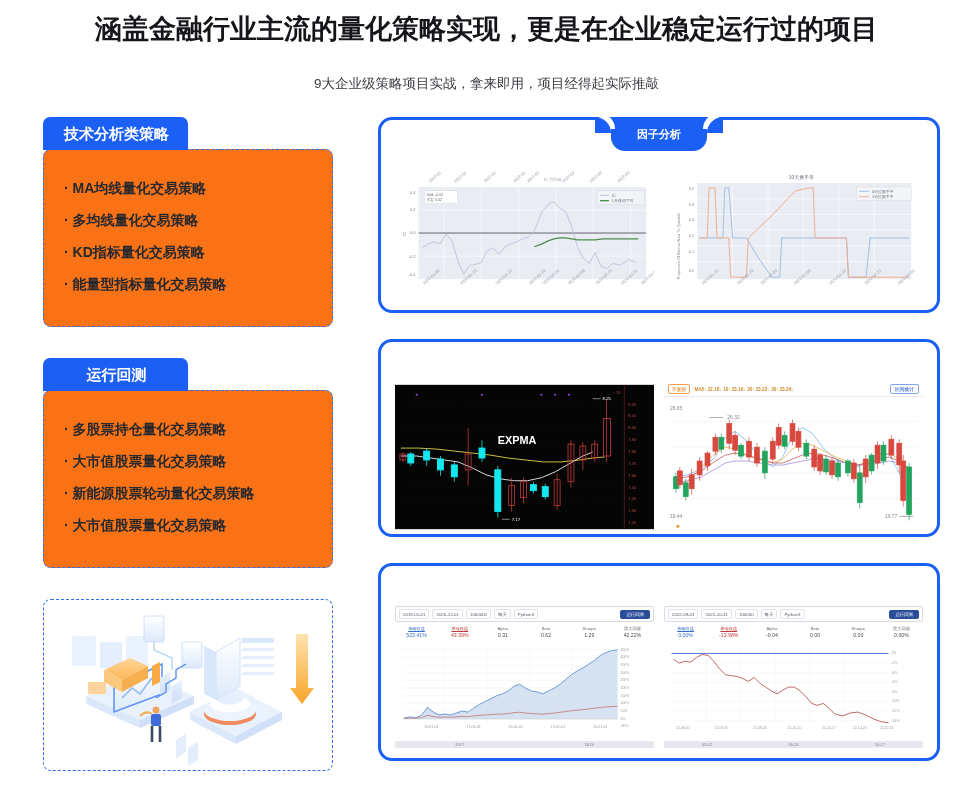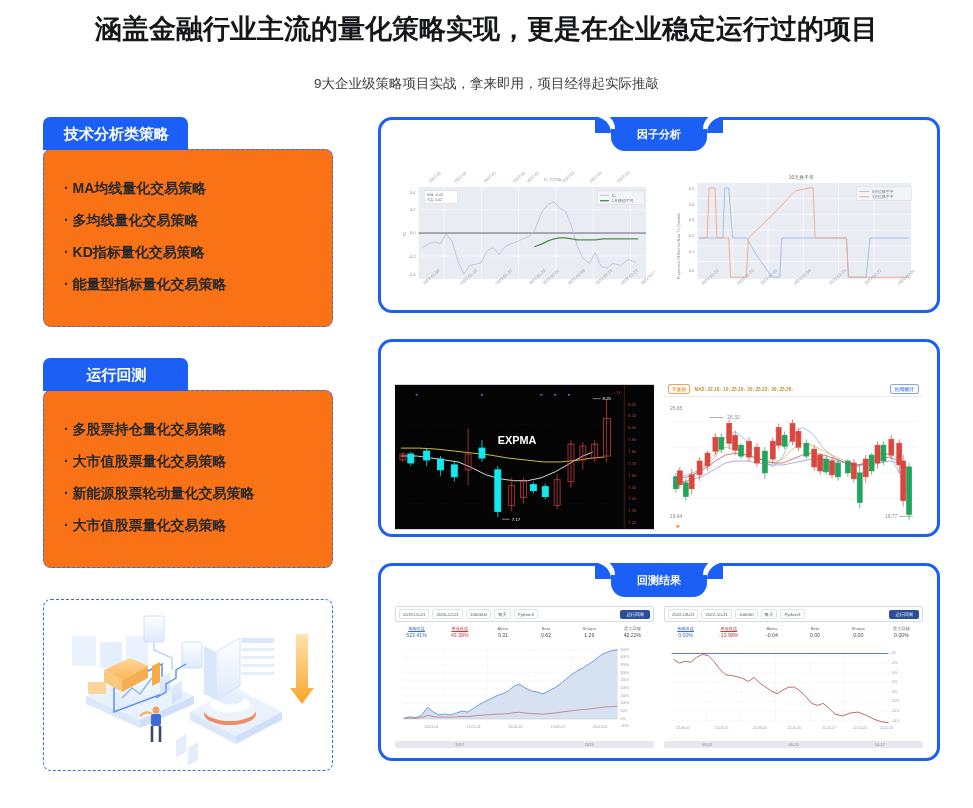--- a/index.html
+++ b/index.html
@@ -582,23 +582,20 @@
                   <rect x="239.5" y="64" width="5" height="40"></rect>
               </g>
             </g>
             <circle cx="14" cy="130" r="1.6" fill="#f0973c"></circle>
           </svg>
         </div>
       </div>
     </div>
 
     <div class="panel">
-      <div class="panel-tab-wrap">
-        <div class="panel-tab">回测结果</div>
-      </div>
       <div class="panel-inner" style="height:192px">
 
         <div class="half bt">
           <div class="bt-toolbar">
             <span class="bt-field">2019-01-01</span>
             <span class="bt-field">2020-12-01</span>
             <span class="bt-field">1000000</span>
             <span class="bt-field">每天</span>
             <span class="bt-field">Python3</span>
             <span class="bt-run">运行回测</span>

